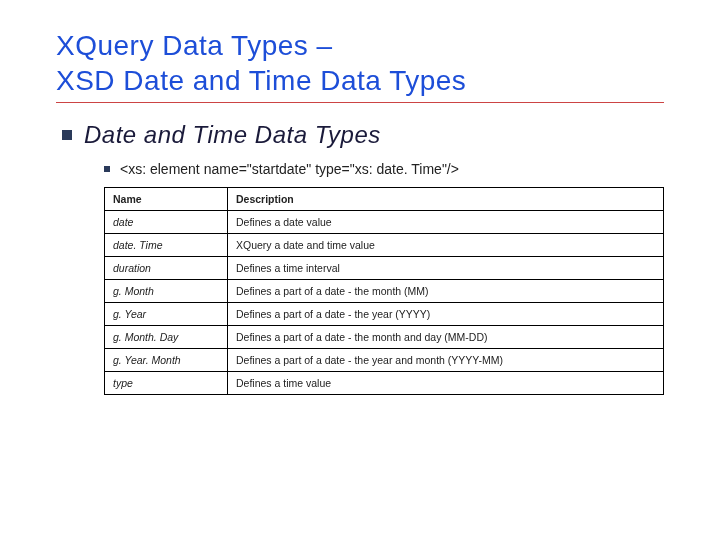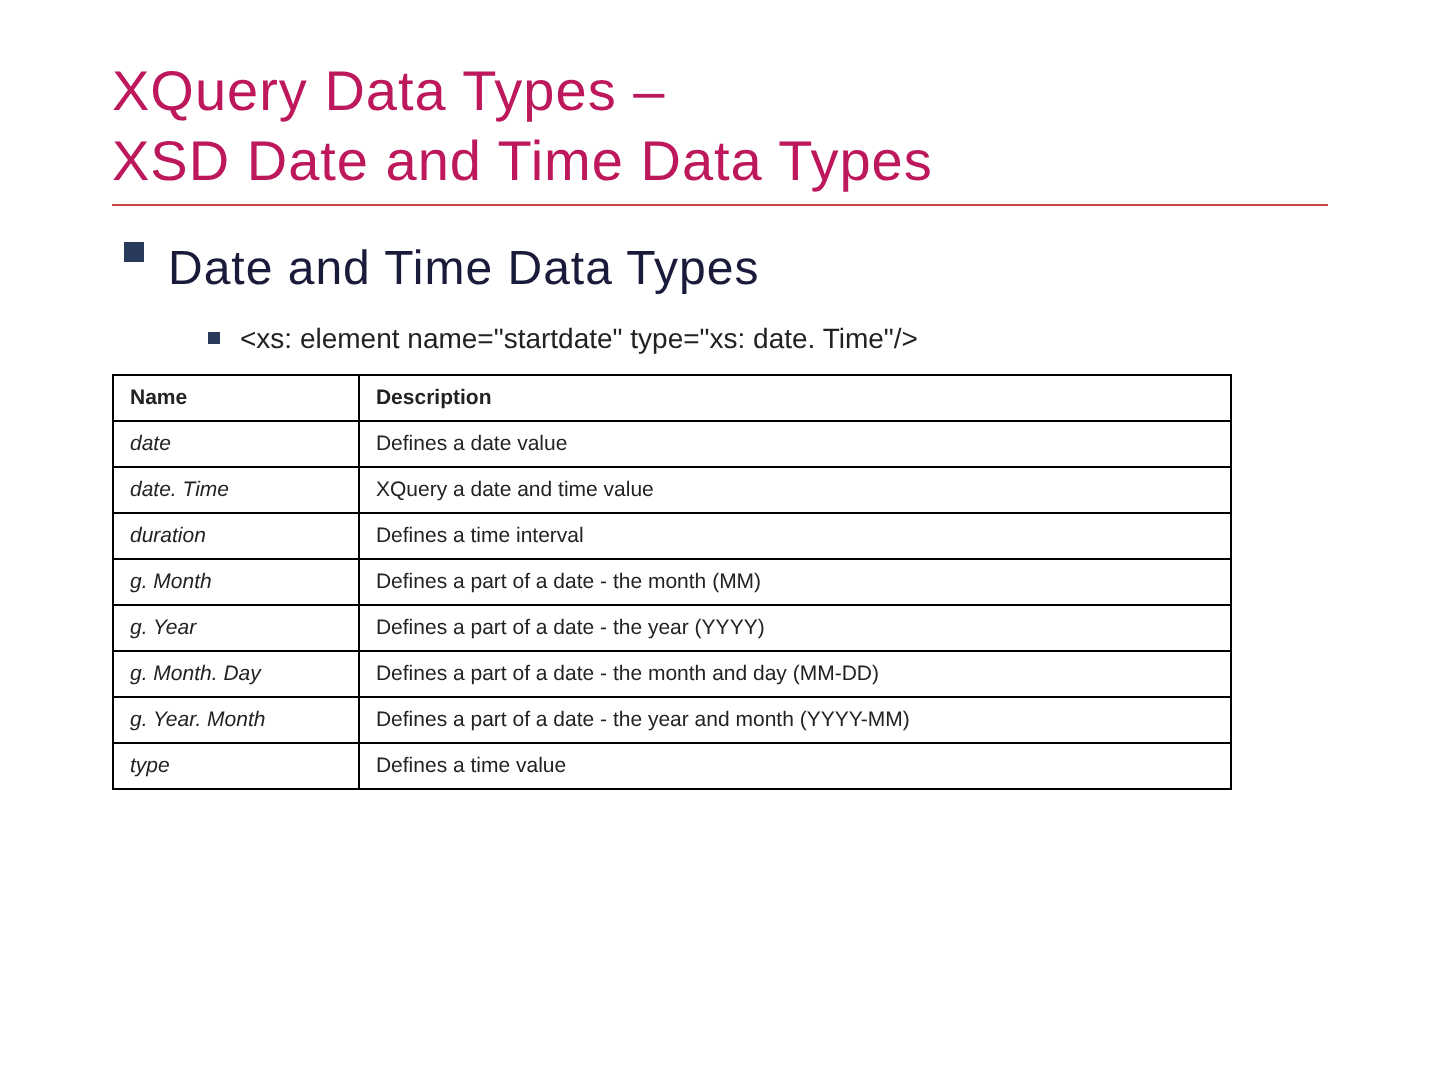--- a/index.html
+++ b/index.html
@@ -13,32 +13,33 @@
     overflow: hidden;
   }
   .slide {
     padding: 28px 56px 20px 56px;
   }
   .title {
     font-size: 28px;
     font-weight: 400;
     letter-spacing: 0.5px;
     line-height: 1.25;
-    color: #be185d;
+    color: #1d4ed8;
   }
   .underline {
     border-bottom: 1.5px solid #c44;
     margin-top: 4px;
     margin-bottom: 18px;
   }
   .row-bullet {
     display: flex;
-    align-items: flex-start;
+    align-items: center;
     gap: 12px;
     margin-left: 6px;
+    font-style: italic;
   }
   .bullet-square-lg {
     width: 10px;
     height: 10px;
     background: #2a3a5a;
     flex: 0 0 auto;
   }
   .subtitle {
     font-size: 24px;
     font-weight: 400;
@@ -58,20 +59,21 @@
     height: 6px;
     background: #2a3a5a;
     flex: 0 0 auto;
   }
   .code-line {
     font-size: 14px;
     color: #222;
   }
   table {
     border-collapse: collapse;
+    margin-left: 48px;
     width: calc(100% - 48px);
   }
   th, td {
     border: 1.5px solid #000;
     padding: 5px 8px;
     text-align: left;
     font-size: 10.5px;
     font-weight: 400;
   }
   th {

